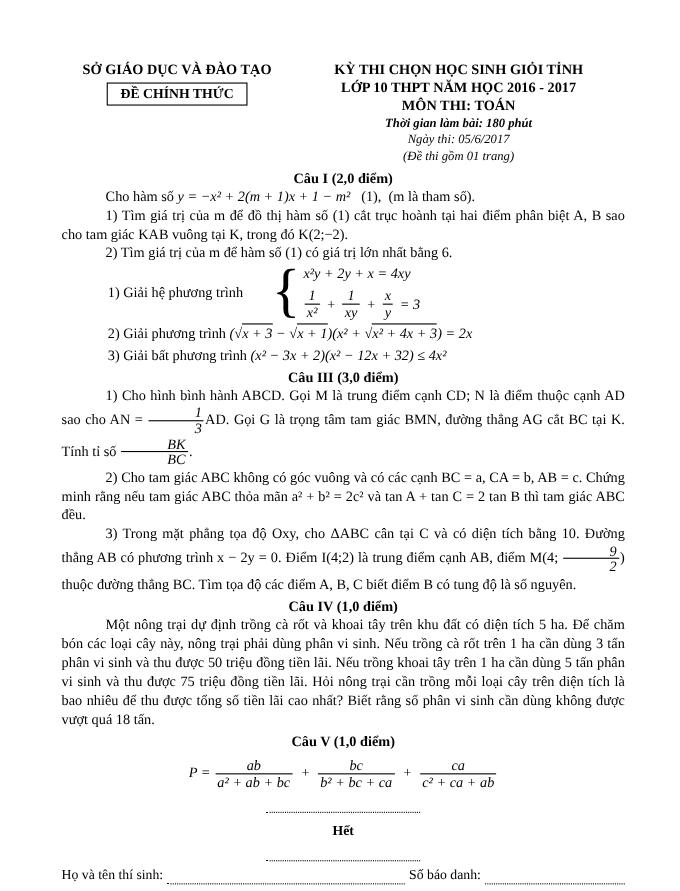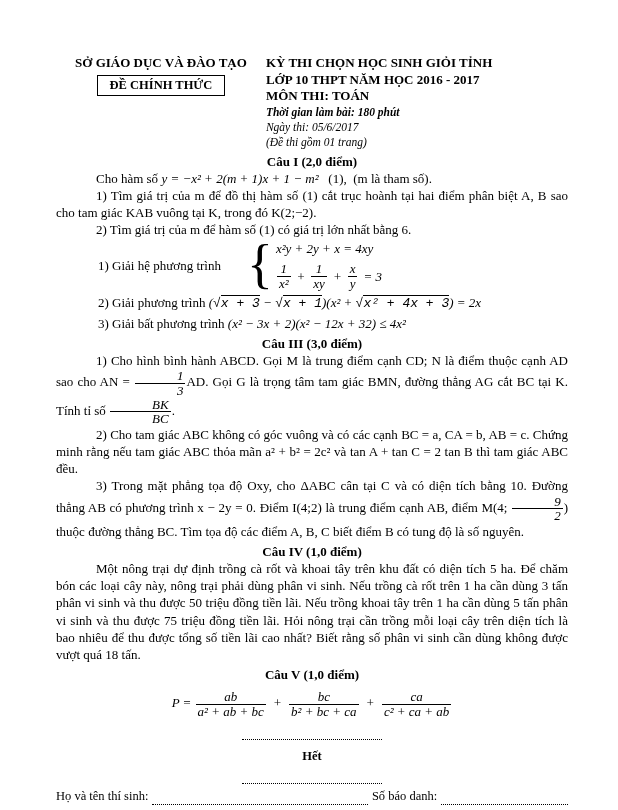--- a/index.html
+++ b/index.html
@@ -9,37 +9,37 @@
     box-sizing:border-box;
     padding:24px 50px 8px 56px;
     font-family:"Liberation Serif", serif;
     font-size:13px; line-height:1.32; color:#000;
     overflow:hidden;
     margin-top:31px;
   }
   
   .header { display:flex; }
   .h-left  { width:41%; text-align:center; }
-  .h-right { width:59%; text-align:left; }
+  .h-right { width:59%; text-align:center; }
   .h-bold  { font-weight:bold; font-size:13px; line-height:1.28; }
   .stamp   { display:inline-block; border:1px solid #000; padding:1px 12px 2px;
              font-weight:bold; font-size:12.5px; margin-top:3px; }
   .h-italic { font-style:italic; font-size:11.5px; line-height:1.3; }
   .h-italic.bold { font-weight:bold; }
   
   .sec-heading { font-weight:bold; margin-top:3px;text-align:center; }
   .para { margin:0; text-align:justify; text-indent:40px; }
   .math { font-style:italic; }
   
   .frac { display:inline-block; vertical-align:middle; text-align:center;
           font-style:italic; line-height:1.05; padding:0 1px; }
   .frac .num { display:block; border-bottom:1px solid #000; padding:0 2px; }
   .frac .den { display:block; padding:0 2px; }
   
-  .sqrt  { white-space:nowrap;font-family:Liberation Mono, monospace; }
+  .sqrt  { white-space:nowrap; }
   .rsign { font-style:normal; }
   .rad   { border-top:1px solid #000; font-style:italic; }
   
   .eqrow { display:flex; align-items:center; margin-left:42px; margin-top:1px; }
   .system { display:inline-flex; align-items:center; margin-left:26px; }
   .brace { font-size:54px; line-height:0.95; font-weight:400; margin-right:3px;
            font-family:"Liberation Serif", serif; }
   .sysbody { display:inline-flex; flex-direction:column; gap:5px; }
   .sysrow  { display:flex; align-items:center; gap:5px; font-style:italic; }
   .eqline  { margin:3px 0 0 42px; }

